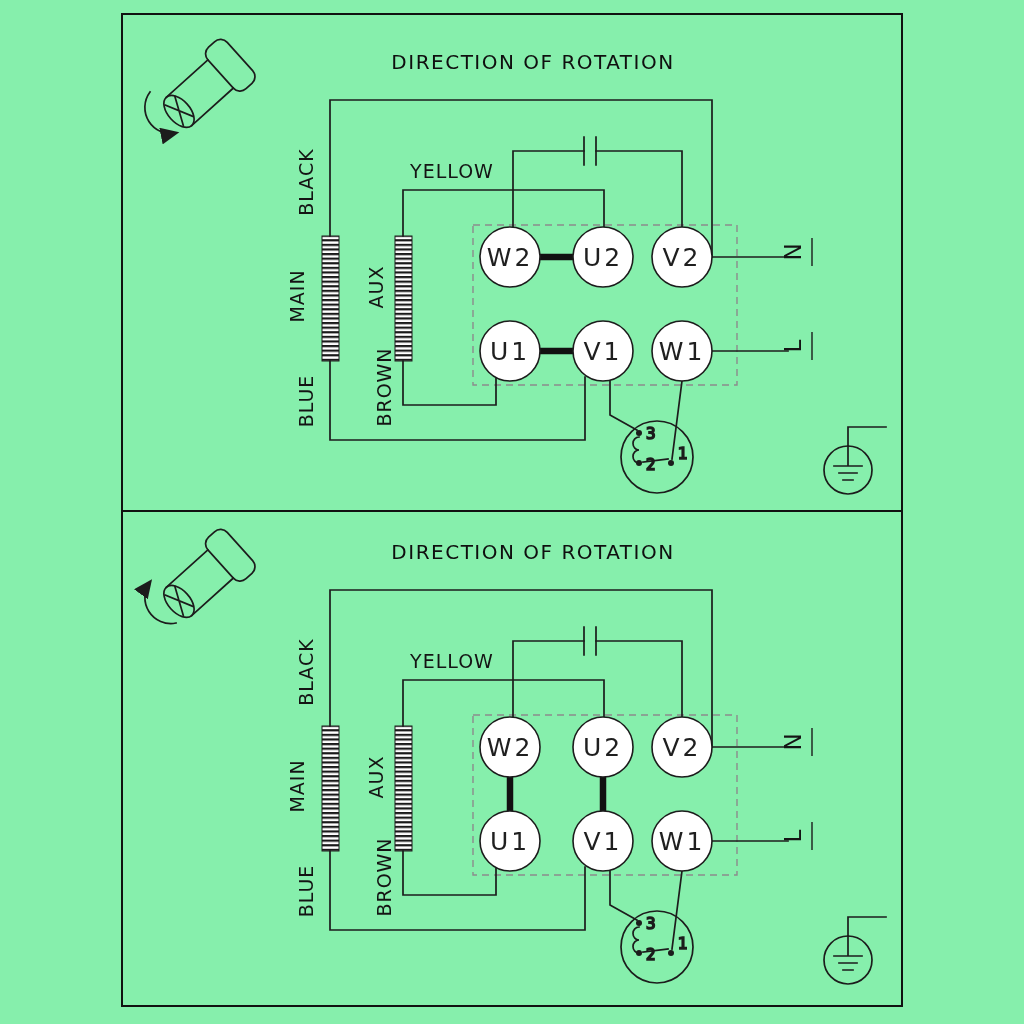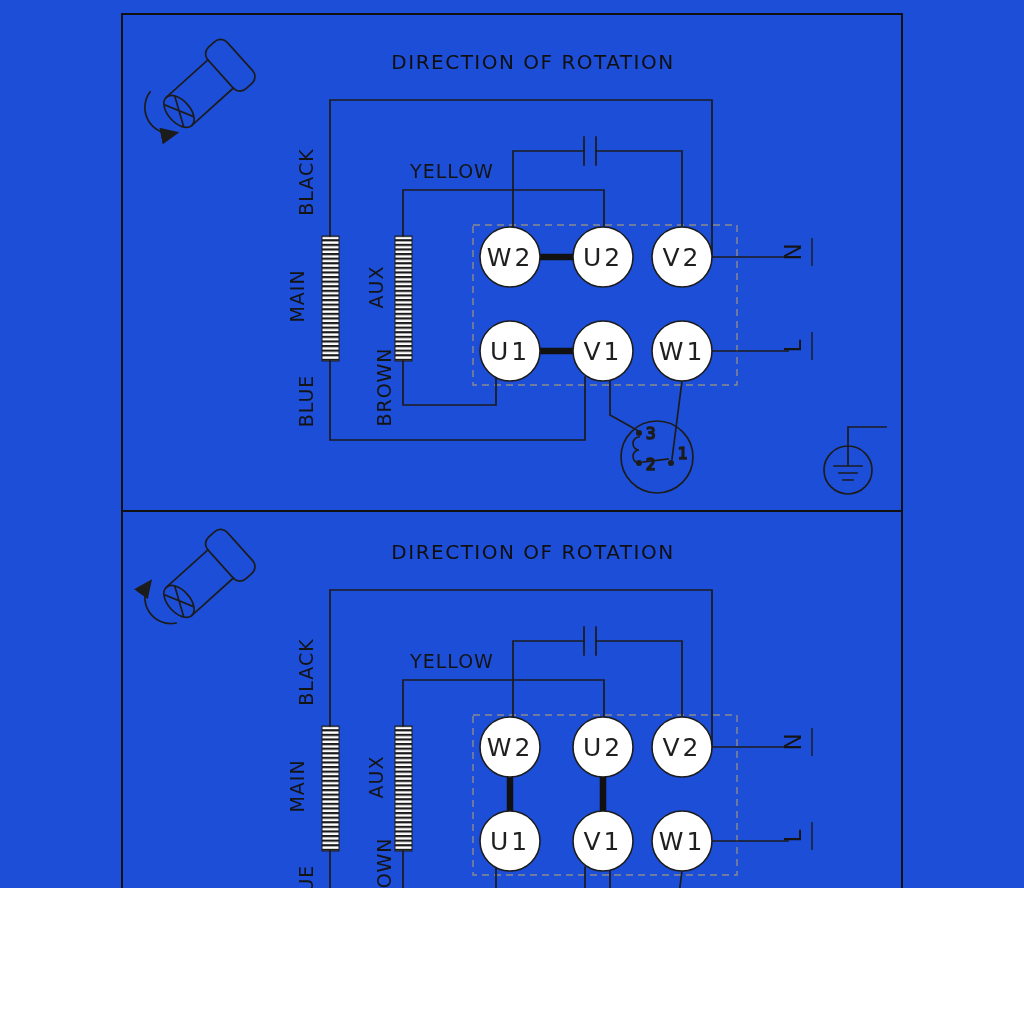--- a/index.html
+++ b/index.html
@@ -1,16 +1,16 @@
 <!DOCTYPE html>
 <html><head>
 <meta charset="utf-8">
 <style>
   html,body{margin:0;padding:0;background:#fff;}
-  #canvas{width:1024px;height:888px;background:#1d4ed8;position:relative;font-family:"DejaVu Sans",sans-serif;}
+  #canvas{width:1024px;height:1024px;background:#86efac;position:relative;font-family:"DejaVu Sans",sans-serif;}
   svg{display:block;}
   .frame{fill:none;stroke:#111;stroke-width:2;}
   .wire{stroke:#1c1c1c;stroke-width:1.7;fill:none;stroke-linecap:square;}
   .thin{stroke:#1c1c1c;stroke-width:1.4;fill:none;}
   .term{stroke:#1c1c1c;stroke-width:1.6;fill:#fff;}
   .bridge{stroke:#111;stroke-width:6.5;}
   .dashed{fill:none;stroke:#8c8c8c;stroke-width:1.4;stroke-dasharray:7 5;}
   .winding{fill:url(#coilhatch);stroke:#1c1c1c;stroke-width:1;}
   .dot{fill:#1c1c1c;stroke:none;}
   .title{font-size:20px;letter-spacing:1.5px;fill:#0f0f0f;font-family:"DejaVu Sans",sans-serif;}

